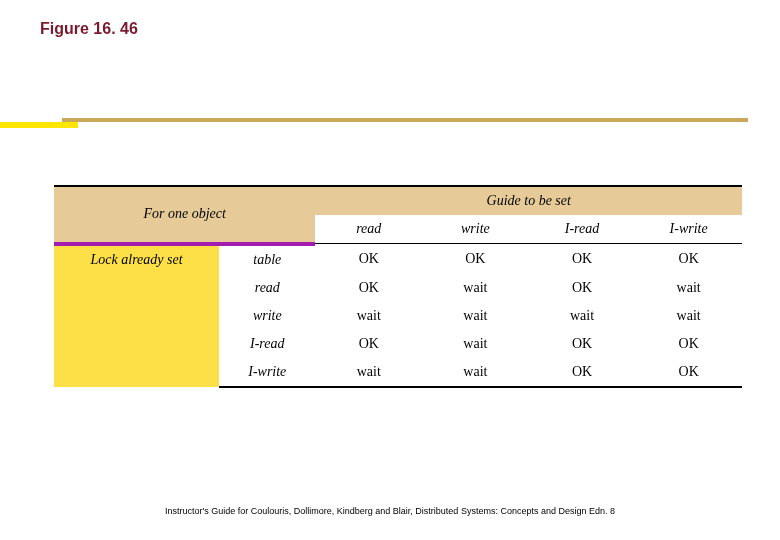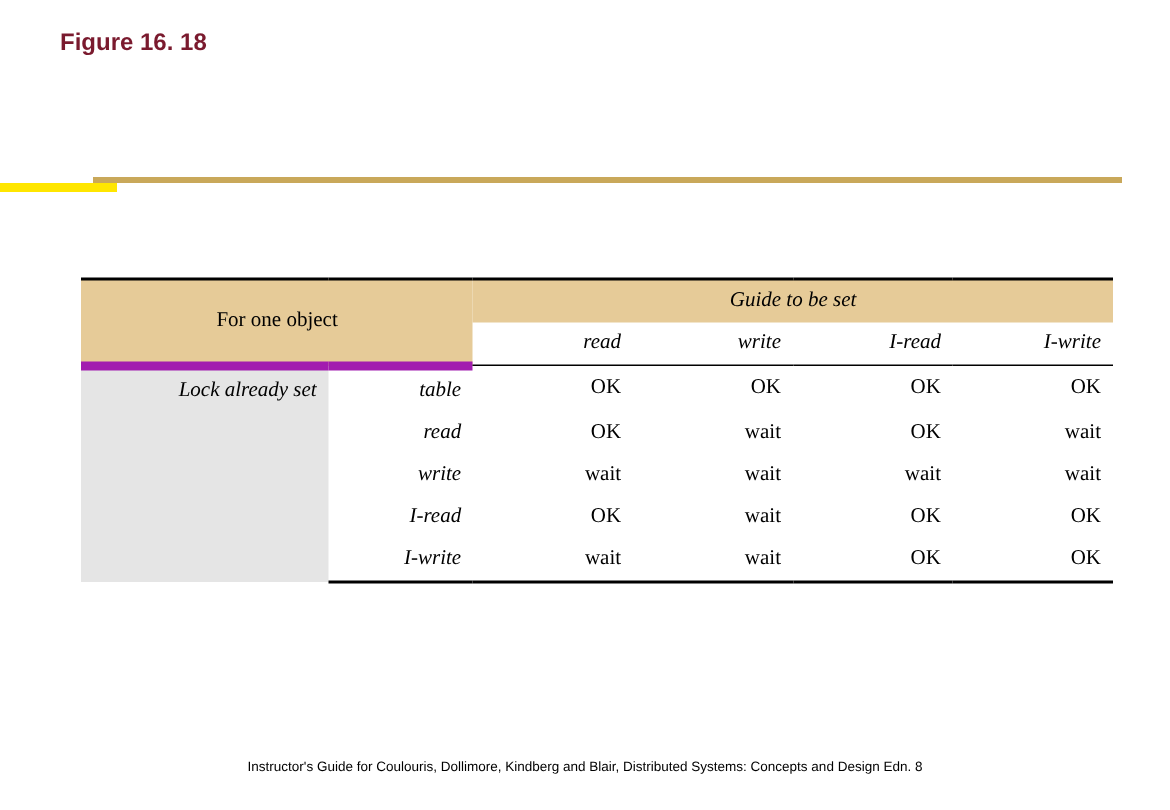--- a/index.html
+++ b/index.html
@@ -52,67 +52,68 @@
   table {
     border-collapse: collapse;
     width: 100%;
     table-layout: fixed;
   }
   col.c-left { width: 24%; }
   col.c-type { width: 14%; }
   col.c-data { width: 15.5%; }
   td, th {
     padding: 6px 8px;
-    text-align: right;
+    text-align: center;
     vertical-align: middle;
     font-size: 14px;
   }
   .top-left {
+    font-style: italic;
     text-align: center;
     background: #e6cb98;
     border-top: 2px solid #000;
-    border-bottom: 6px solid #a21caf;
+    border-bottom: 4px solid #a21caf;
   }
   .top-right-header {
     font-style: italic;
     text-align: center;
     background: #e6cb98;
     border-top: 2px solid #000;
   }
   .col-header {
     font-style: italic;
     border-bottom: 1px solid #000;
   }
   .row-type {
     font-style: italic;
   }
   .row-last td, .row-last th { border-bottom: 2px solid #000; }
   .already-set-cell {
     font-style: italic;
-    background: #e5e5e5;
+    background: #fde047;
     vertical-align: top;
     padding-top: 6px;
   }
   .footer {
     position: absolute;
     bottom: 22px;
     left: 0;
     right: 0;
     text-align: center;
     font-family: Arial, Helvetica, sans-serif;
     font-size: 9px;
     color: #000;
     line-height: 1.3;
   }
 </style>
 </head>
 <body>
 
 <div class="header">
-  <div class="fig-num">Figure 16. 18</div>
+  <div class="fig-num">Figure 16. 46</div>
 </div>
 
 <div class="rule-brown"></div>
 <div class="rule-yellow"></div>
 
 <div class="table-wrap">
   <table>
     <colgroup>
       <col class="c-left">
         <col class="c-type">

